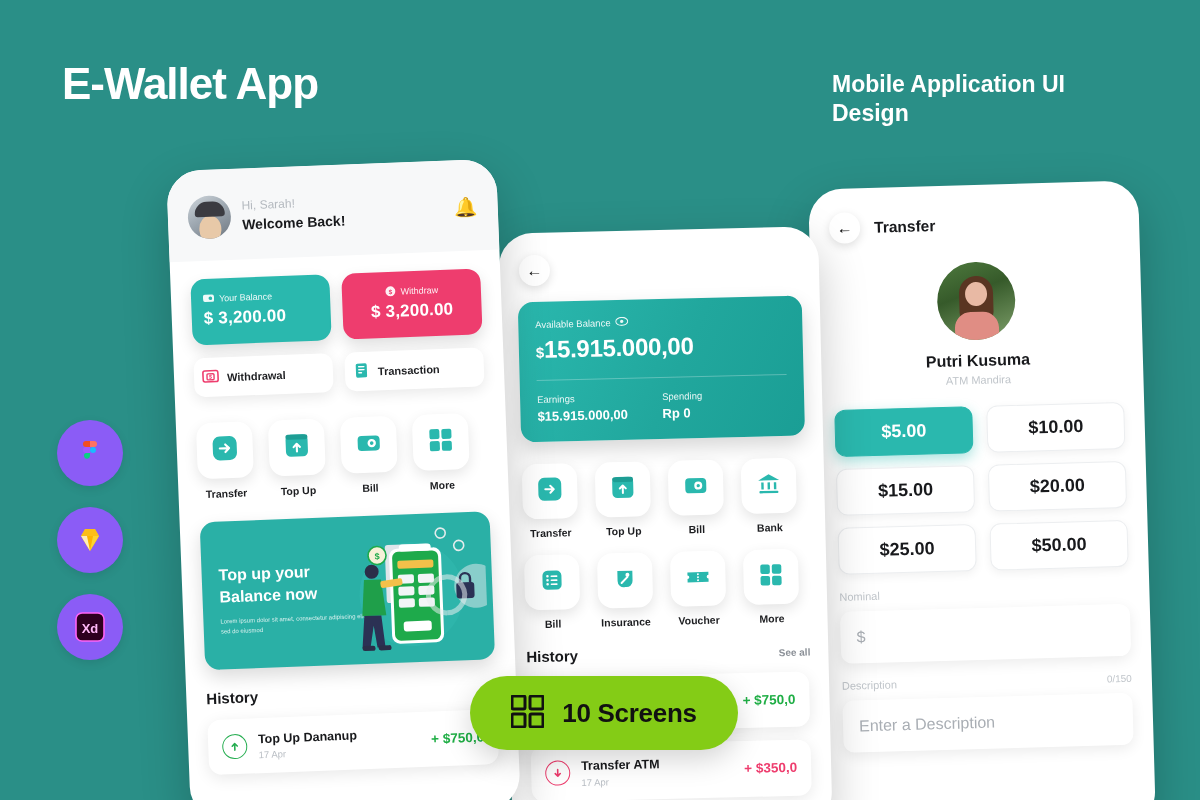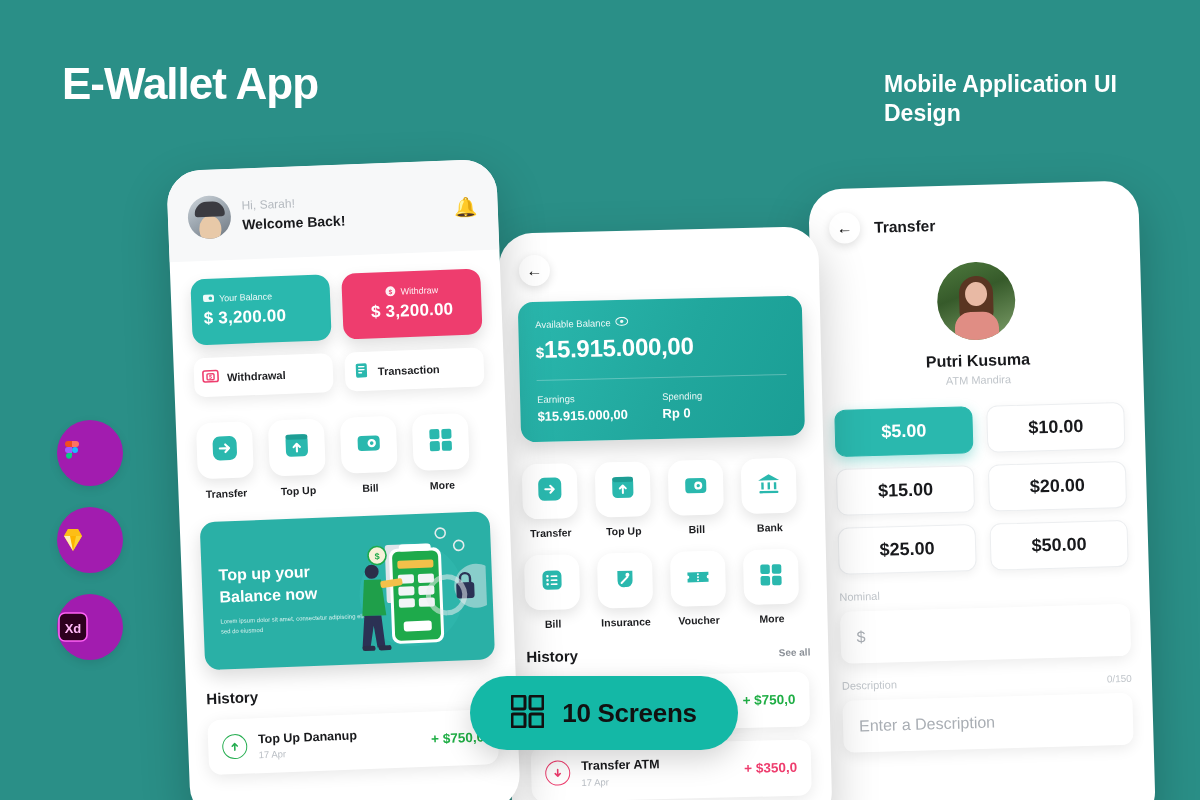--- a/index.html
+++ b/index.html
@@ -10,31 +10,31 @@
     position:relative;
   }
 
   
   .main-title{
     position:absolute; left:62px; top:62px;
     font-size:44px; font-weight:bold; color:#ffffff;
     letter-spacing:-1px; line-height:1;
   }
   .subtitle{
-    position:absolute; left:884px; top:70px; width:290px;
+    position:absolute; left:832px; top:70px; width:290px;
     font-size:23px; font-weight:bold; color:#ffffff;
     line-height:1.25;
   }
 
   
   .tools{ position:absolute; left:57px; top:420px; }
   .tool-badge{
     width:66px; height:66px; border-radius:50%;
-    background:#a21caf; margin-bottom:21px;
-    display:flex; align-items:center; 
+    background:#8b5cf6; margin-bottom:21px;
+    display:flex; align-items:center; justify-content:center;
     box-shadow:0 3px 10px rgba(0,0,0,.10);
   }
   .tool-badge svg{ display:block; }
 
   
   .phone{
     position:absolute;
     background:#ffffff;
     border-radius:34px;
     overflow:hidden;
@@ -208,21 +208,21 @@
     box-shadow:0 4px 14px rgba(0,0,0,.08);
     display:flex; align-items:center; padding:0 16px;
     font-size:16px; color:#a9aeb4;
   }
   .f-row{ display:flex; align-items:baseline; padding:16px 20px 0 20px; }
   .f-count{ margin-left:auto; font-size:10px; color:#c1c6cb; }
 
   
   .screens-badge{
     position:absolute; left:470px; top:676px;
-    width:268px; height:74px; border-radius:37px; background:#14b8a6;
+    width:268px; height:74px; border-radius:37px; background:#84cc16;
     box-shadow:0 10px 28px rgba(0,0,0,.17);
     display:flex; align-items:center; justify-content:center; gap:18px;
     z-index:50;
   }
   .screens-txt{ font-size:26px; font-weight:bold; color:#111; letter-spacing:-.3px; }
 </style>
 </head>
 <body>
 
 <div class="main-title">E-Wallet App</div>

